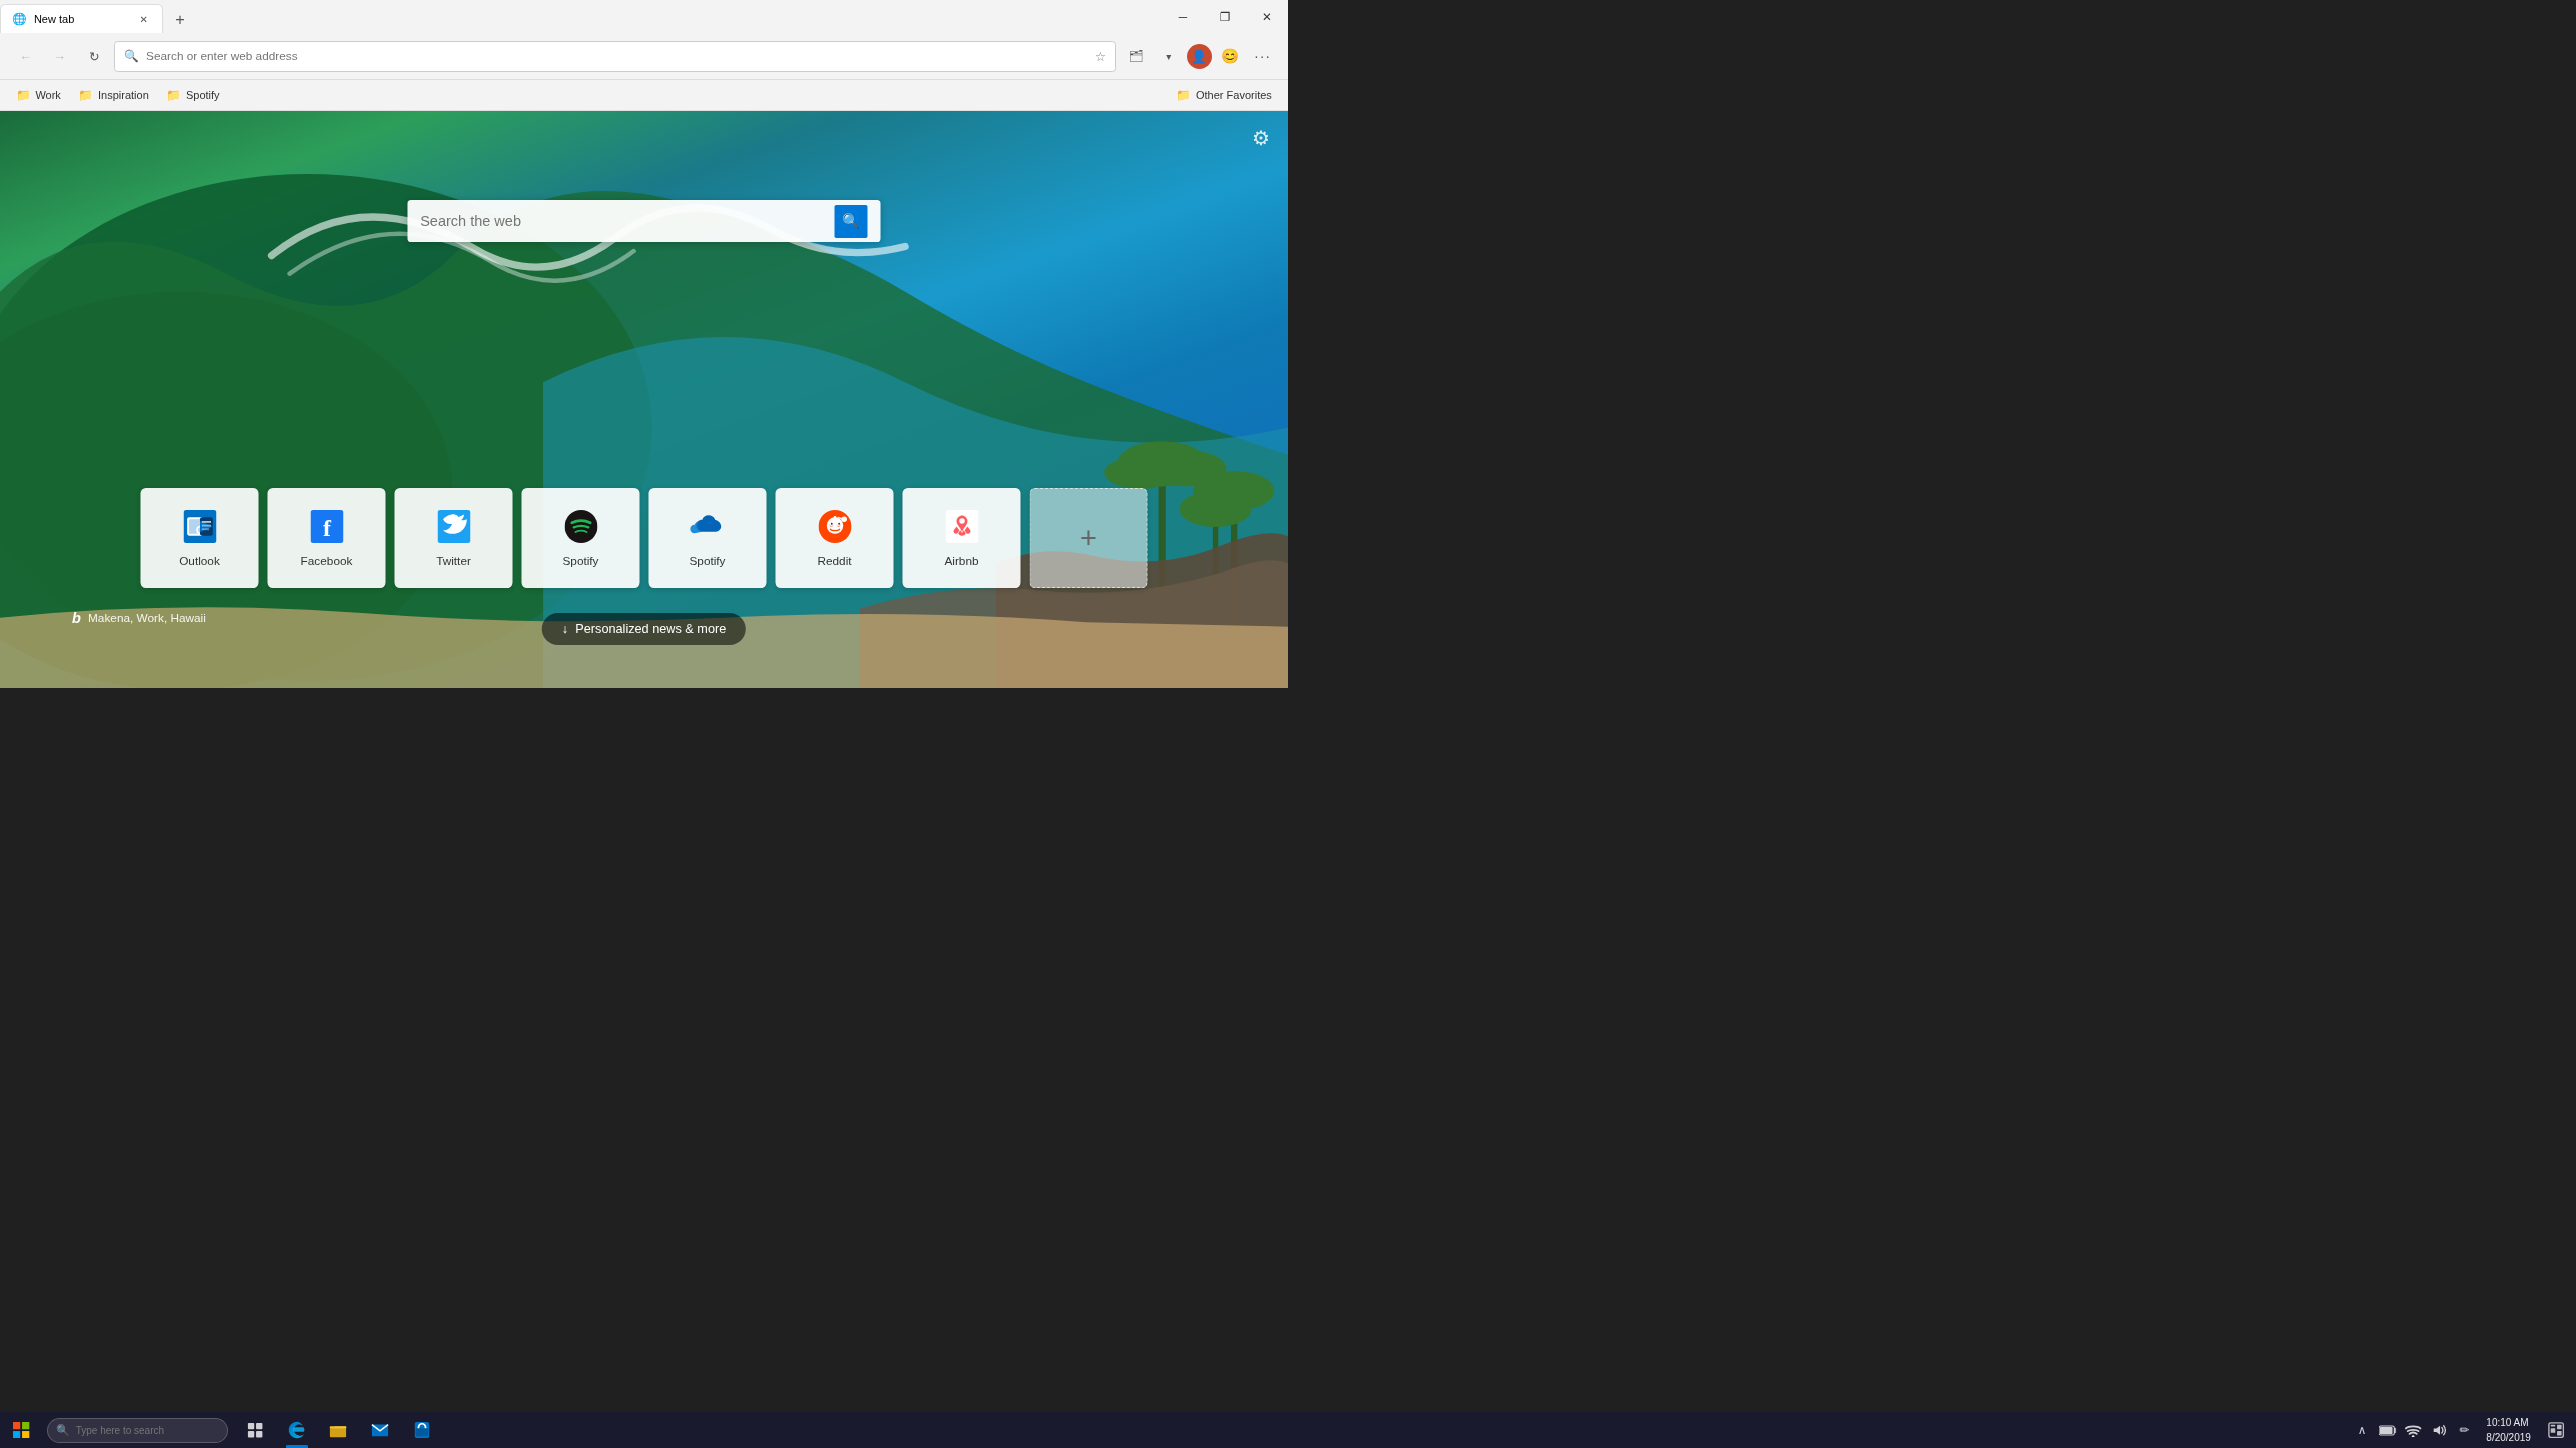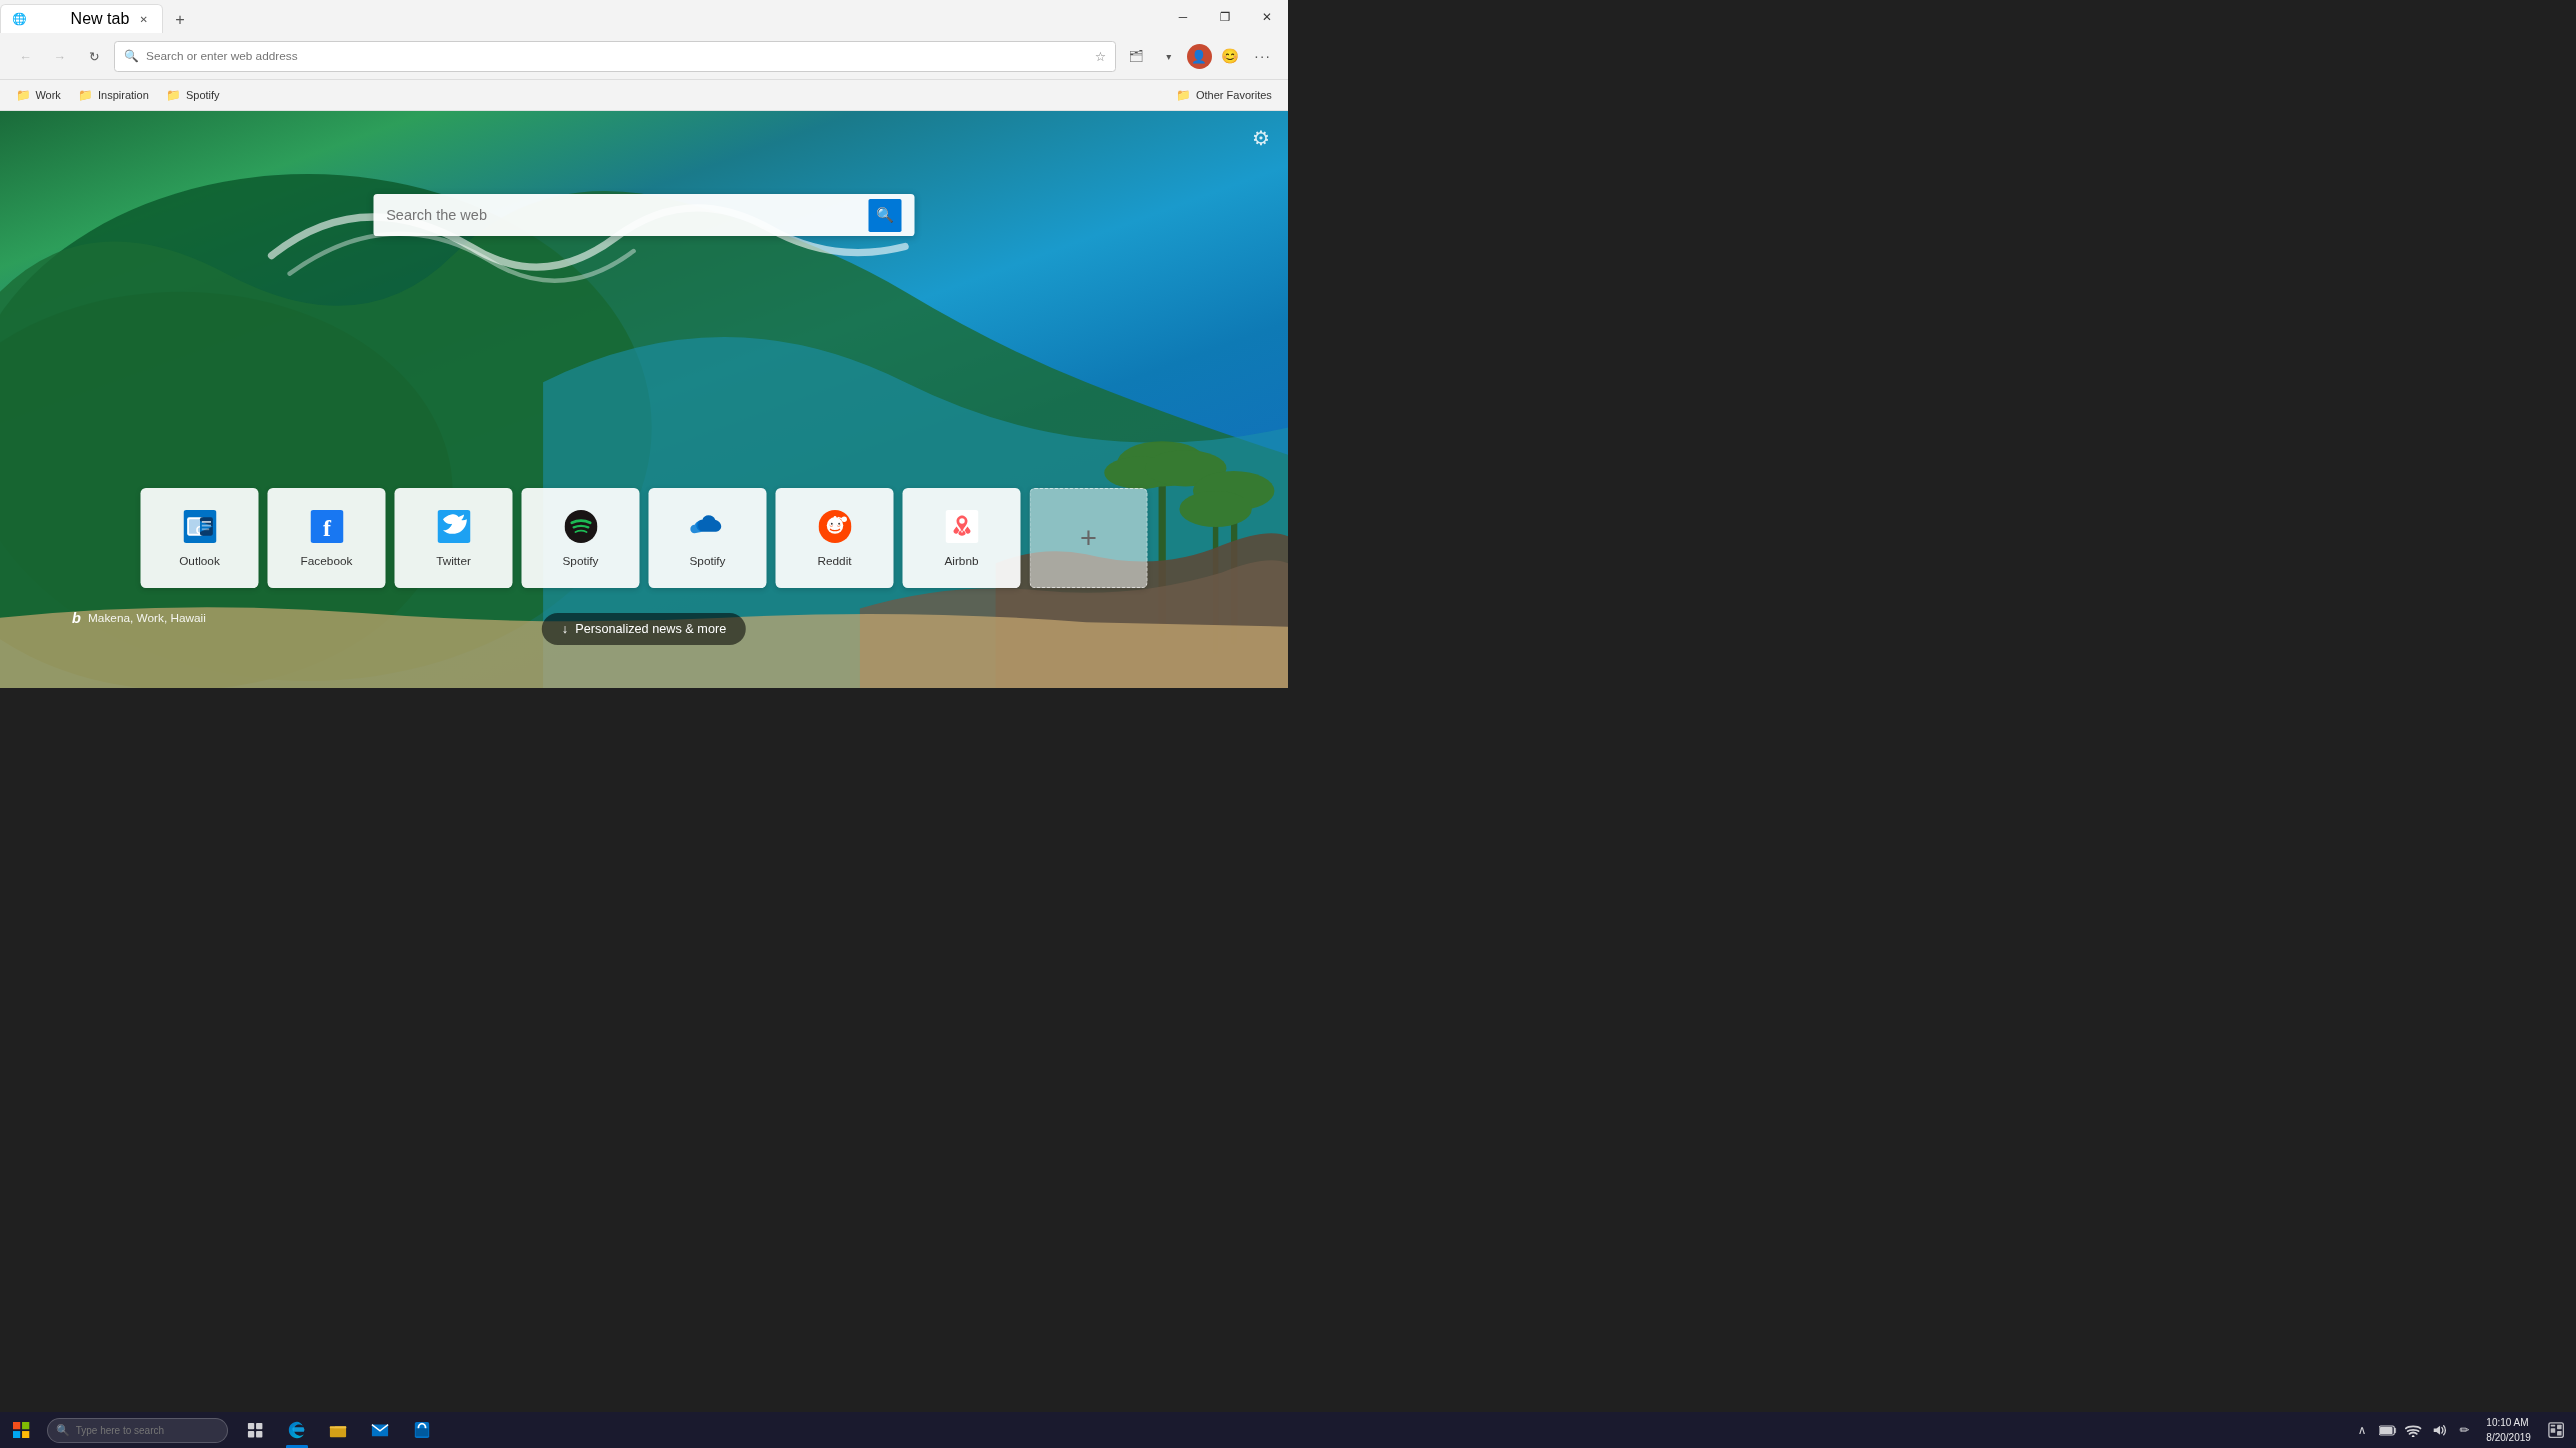--- a/index.html
+++ b/index.html
@@ -28,21 +28,21 @@
       border-top: 0.9px solid #ddd;
       border-left: 0.9px solid #ddd;
       border-right: 0.9px solid #ddd;
       border-radius: 5.4px 5.4px 0 0;
       font-size: 11px;
       gap: 7.2px;
       cursor: pointer;
       min-width: 163px;
     }
     .tab-icon { font-size: 11.8px; }
-    .tab-title { flex: 1; font-size: 16px; text-align: right; }
+    .tab-title { flex: 1; font-size: 11px; }
     .tab-close {
       width: 14.5px; height: 14.5px;
       display: flex; align-items: center; justify-content: center;
       border-radius: 50%;
       font-size: 10px;
       color: #555;
       cursor: pointer;
     }
     .new-tab-btn {
       width: 27px; height: 27px;
@@ -165,24 +165,24 @@
     #settings-gear {
       position: absolute;
       top: 14.5px; right: 18px;
       font-size: 20px; color: rgba(255,255,255,0.85);
       cursor: pointer; z-index: 10;
     }
 
     
     #search-box-container {
       position: absolute;
-      top: 83px;
+      top: 89px;
       left: 50%;
       transform: translateX(-50%);
-      width: 541px;
+      width: 473px;
       z-index: 10;
     }
     #search-box {
       display: flex;
       align-items: center;
       background: rgba(255,255,255,0.95);
       border-radius: 3.6px;
       height: 42px;
       padding: 0 12.7px;
       box-shadow: 0 1.8px 7.2px rgba(0,0,0,0.2);

